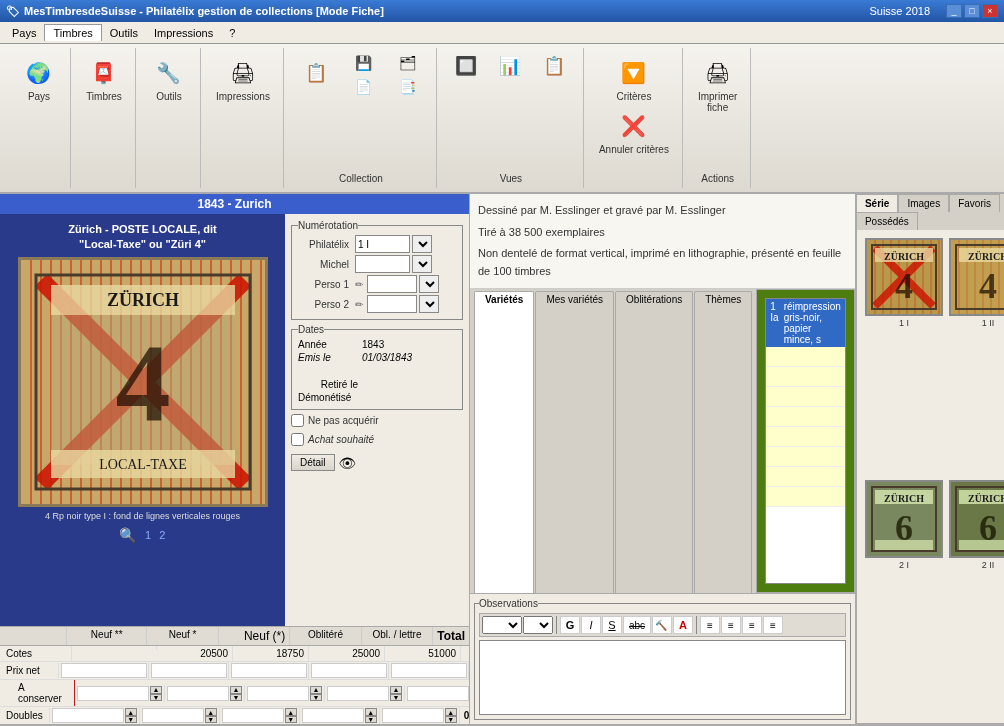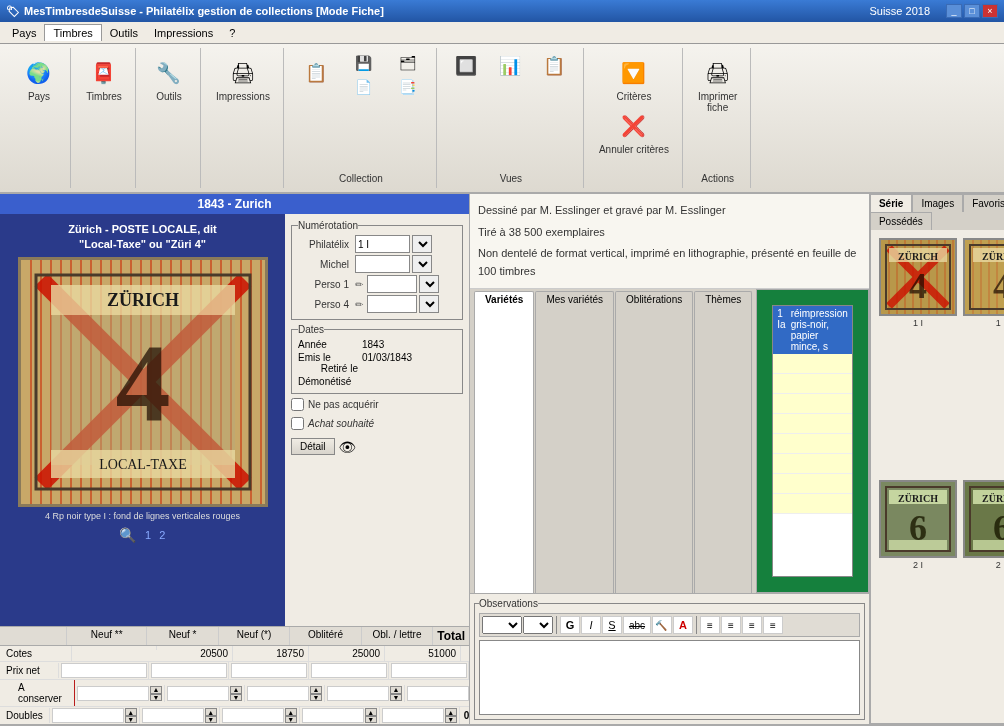--- a/index.html
+++ b/index.html
@@ -248,34 +248,34 @@
             <input type="text" class="form-input" value="" style="width: 55px; border: 1px solid rgb(136, 136, 136); height: 18px; font-size: 10px; padding: 0px 2px;">
             <select style="border:1px solid #888;height:18px;font-size:10px;width:20px;"></select>
           </div>
           <div class="form-row">
             <span class="form-label" style="width:55px;font-size:10px;text-align:right;padding-right:4px;">Perso 1</span>
             <span style="font-size:10px;color:#555;padding-right:2px;">✏</span>
             <input type="text" class="form-input" value="" style="width: 50px; border: 1px solid rgb(136, 136, 136); height: 18px; font-size: 10px; padding: 0px 2px;">
             <select style="border:1px solid #888;height:18px;font-size:10px;width:20px;"></select>
           </div>
           <div class="form-row">
-            <span class="form-label" style="width:55px;font-size:10px;text-align:right;padding-right:4px;">Perso 4</span>
+            <span class="form-label" style="width:55px;font-size:10px;text-align:right;padding-right:4px;">Perso 2</span>
             <span style="font-size:10px;color:#555;padding-right:2px;">✏</span>
             <input type="text" class="form-input" value="" style="width: 50px; border: 1px solid rgb(136, 136, 136); height: 18px; font-size: 10px; padding: 0px 2px;">
             <select style="border:1px solid #888;height:18px;font-size:10px;width:20px;"></select>
           </div>
         </fieldset>
 
         <fieldset style="border:1px solid #888;padding:4px 6px;">
           <legend style="font-size:10px;color:#333;">Dates</legend>
           <div style="display:flex;gap:4px;margin-bottom:2px;">
             <span style="font-size:10px;width:60px;">Année</span>
             <span style="font-size:10px;">1843</span>
           </div>
-          <div style="display:flex;gap:4px;margin-bottom:0;">
+          <div style="display:flex;gap:4px;margin-bottom:16px;font-style:italic;">
             <span style="font-size:10px;width:60px;">Emis le</span>
             <span style="font-size:10px;">01/03/1843</span>
           </div>
           <div style="display:flex;gap:4px;margin-bottom:2px;">
             <span style="font-size:10px;width:60px;text-align:right;">Retiré le</span>
             <span style="font-size:10px;"></span>
           </div>
           <div style="display:flex;gap:4px;margin-bottom:2px;">
             <span style="font-size:10px;width:60px;">Démonétisé</span>
             <span style="font-size:10px;"></span>
@@ -297,21 +297,21 @@
         </div>
       </div>
     </div>
 
     <div style="background:#f0ece4;border-top:1px solid #aaa;">
 
       <div style="display:flex;background:#e0dcd4;border-bottom:1px solid #aaa;">
         <div style="width:75px;text-align:center;font-size:10px;padding:2px 4px;border-right:1px solid #ccc;"></div>
         <div style="width:90px;text-align:center;font-size:10px;padding:2px 4px;border-right:1px solid #ccc;">Neuf **</div>
         <div style="width:80px;text-align:center;font-size:10px;padding:2px 4px;border-right:1px solid #ccc;">Neuf *</div>
-        <div style="width:80px;text-align:center;font-size:10px;padding:2px 4px;border-right:1px solid #ccc;">Neuf (*)</div>
+        <div style="width:80px;text-align:right;font-size:12px;padding:2px 4px;border-right:1px solid #ccc;">Neuf (*)</div>
         <div style="width:80px;text-align:center;font-size:10px;padding:2px 4px;border-right:1px solid #ccc;">Oblitéré</div>
         <div style="width:80px;text-align:center;font-size:10px;padding:2px 4px;border-right:1px solid #ccc;">Obl. / lettre</div>
         <div style="flex:1;text-align:center;font-size:12px;padding:2px 4px;font-weight:bold;">Total</div>
       </div>
 
       <div style="display:flex;border-bottom:1px solid #ddd;align-items:flex-start;">
         <div style="width:75px;font-size:10px;padding:2px 6px;border-right:1px solid #ddd;">Cotes</div>
         <div style="width:90px;font-size:10px;padding:2px 4px;border-right:1px solid #ddd;text-align:right;"></div>
         <div style="width:80px;font-size:10px;padding:2px 4px;border-right:1px solid #ddd;text-align:right;">20500</div>
         <div style="width:80px;font-size:10px;padding:2px 4px;border-right:1px solid #ddd;text-align:right;">18750</div>
@@ -420,21 +420,21 @@
       <div style="margin-top:4px;">Non dentelé de format vertical, imprimé en lithographie, présenté en feuille de 100 timbres</div>
     </div>
 
     <div style="display:flex;flex-direction:row;flex:1;overflow:hidden;">
       <div style="display:flex;gap:1px;background:#d4d0c8;padding:2px 4px 0;">
         <div class="tab active">Variétés</div>
         <div class="tab">Mes variétés</div>
         <div class="tab">Oblitérations</div>
         <div class="tab">Thèmes</div>
       </div>
-      <div style="background:#15803d;border:1px solid #aaa;flex:1;padding:15px;overflow-y:auto;">
+      <div style="background:#4d7c0f;border:1px solid #aaa;flex:1;padding:8px;overflow-y:auto;">
 
         <div style="background:white;border:1px solid #888;height:100%;">
           <div style="display:flex;padding:2px 4px;background:#316ac5;color:white;font-size:10px;cursor:pointer;">
             <span style="width:35px;">1 Ia</span>
             <span style="flex:1;">réimpression gris-noir, papier mince, s</span>
           </div>
 
           <div style="height:20px;background:#ffffcc;border-bottom:1px solid #eee;"></div>
           <div style="height:20px;background:#ffffcc;border-bottom:1px solid #eee;"></div>
           <div style="height:20px;background:#ffffcc;border-bottom:1px solid #eee;"></div>

